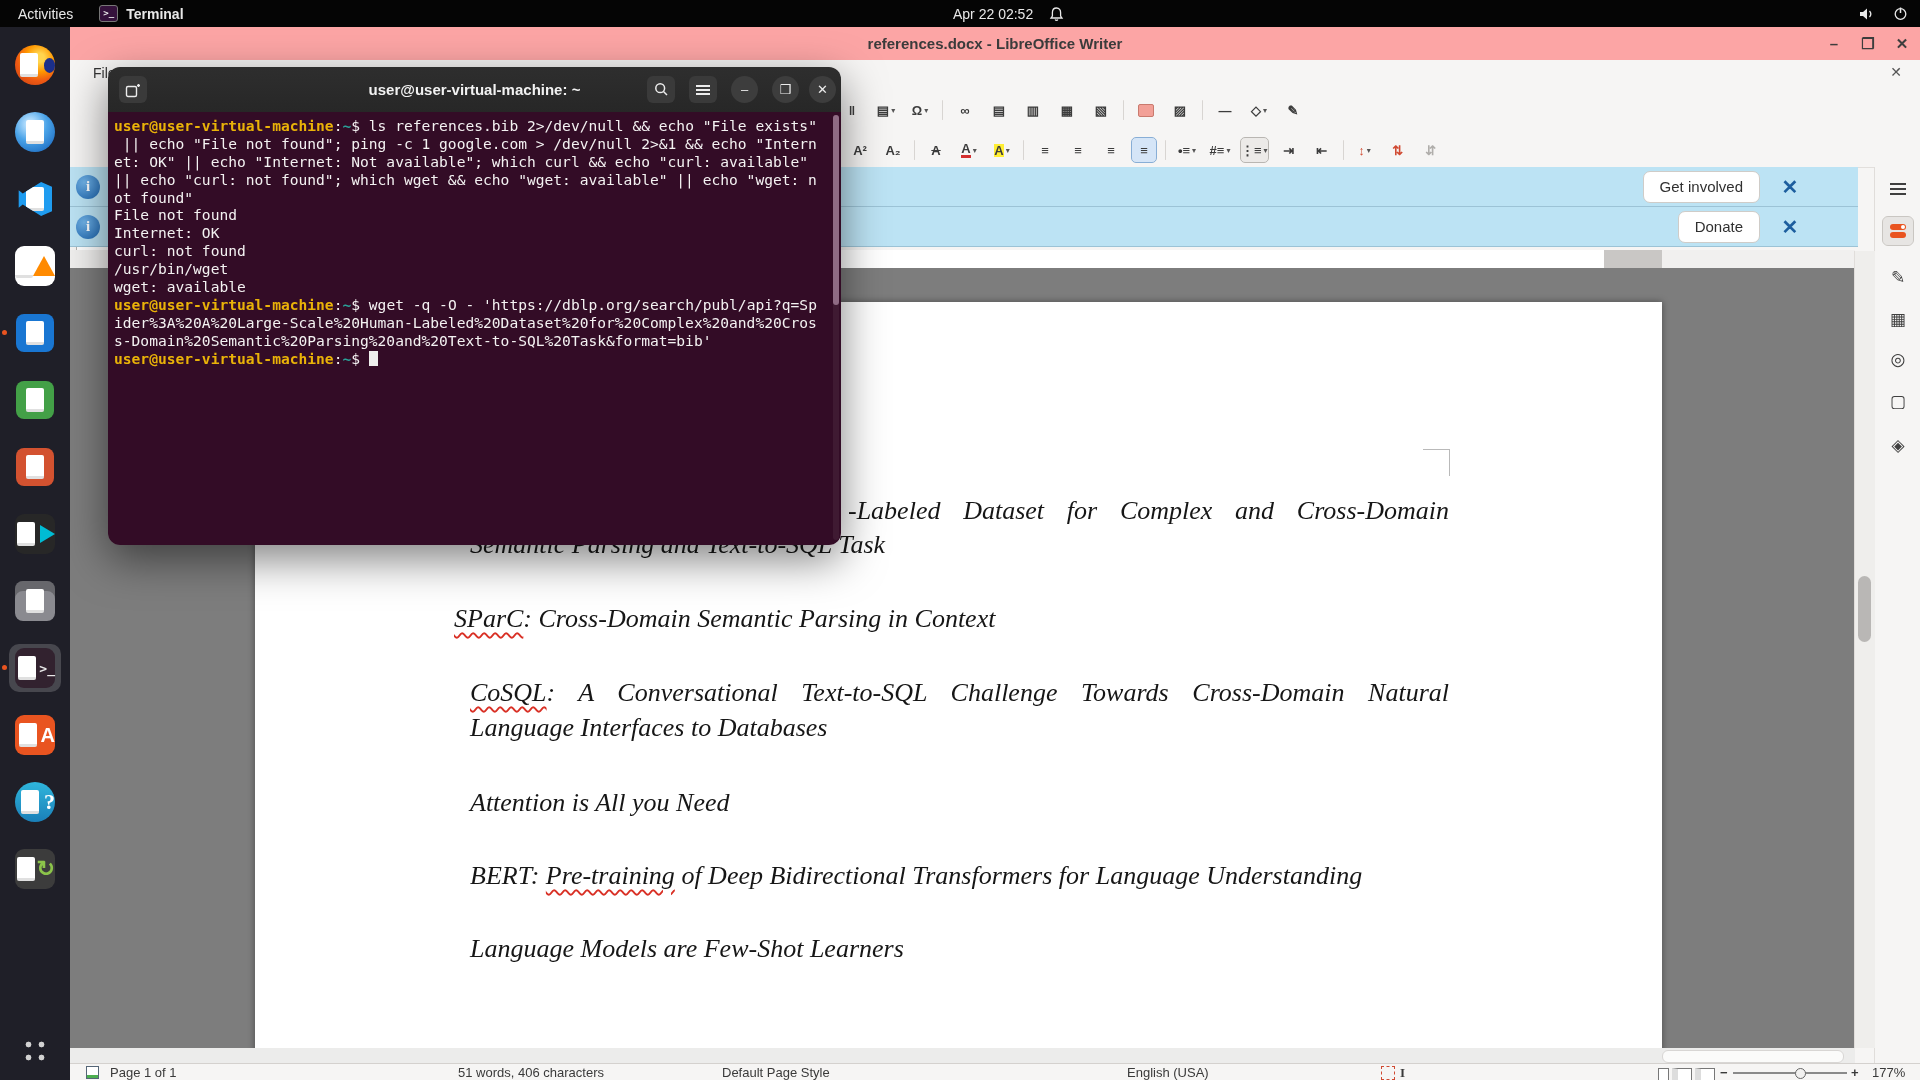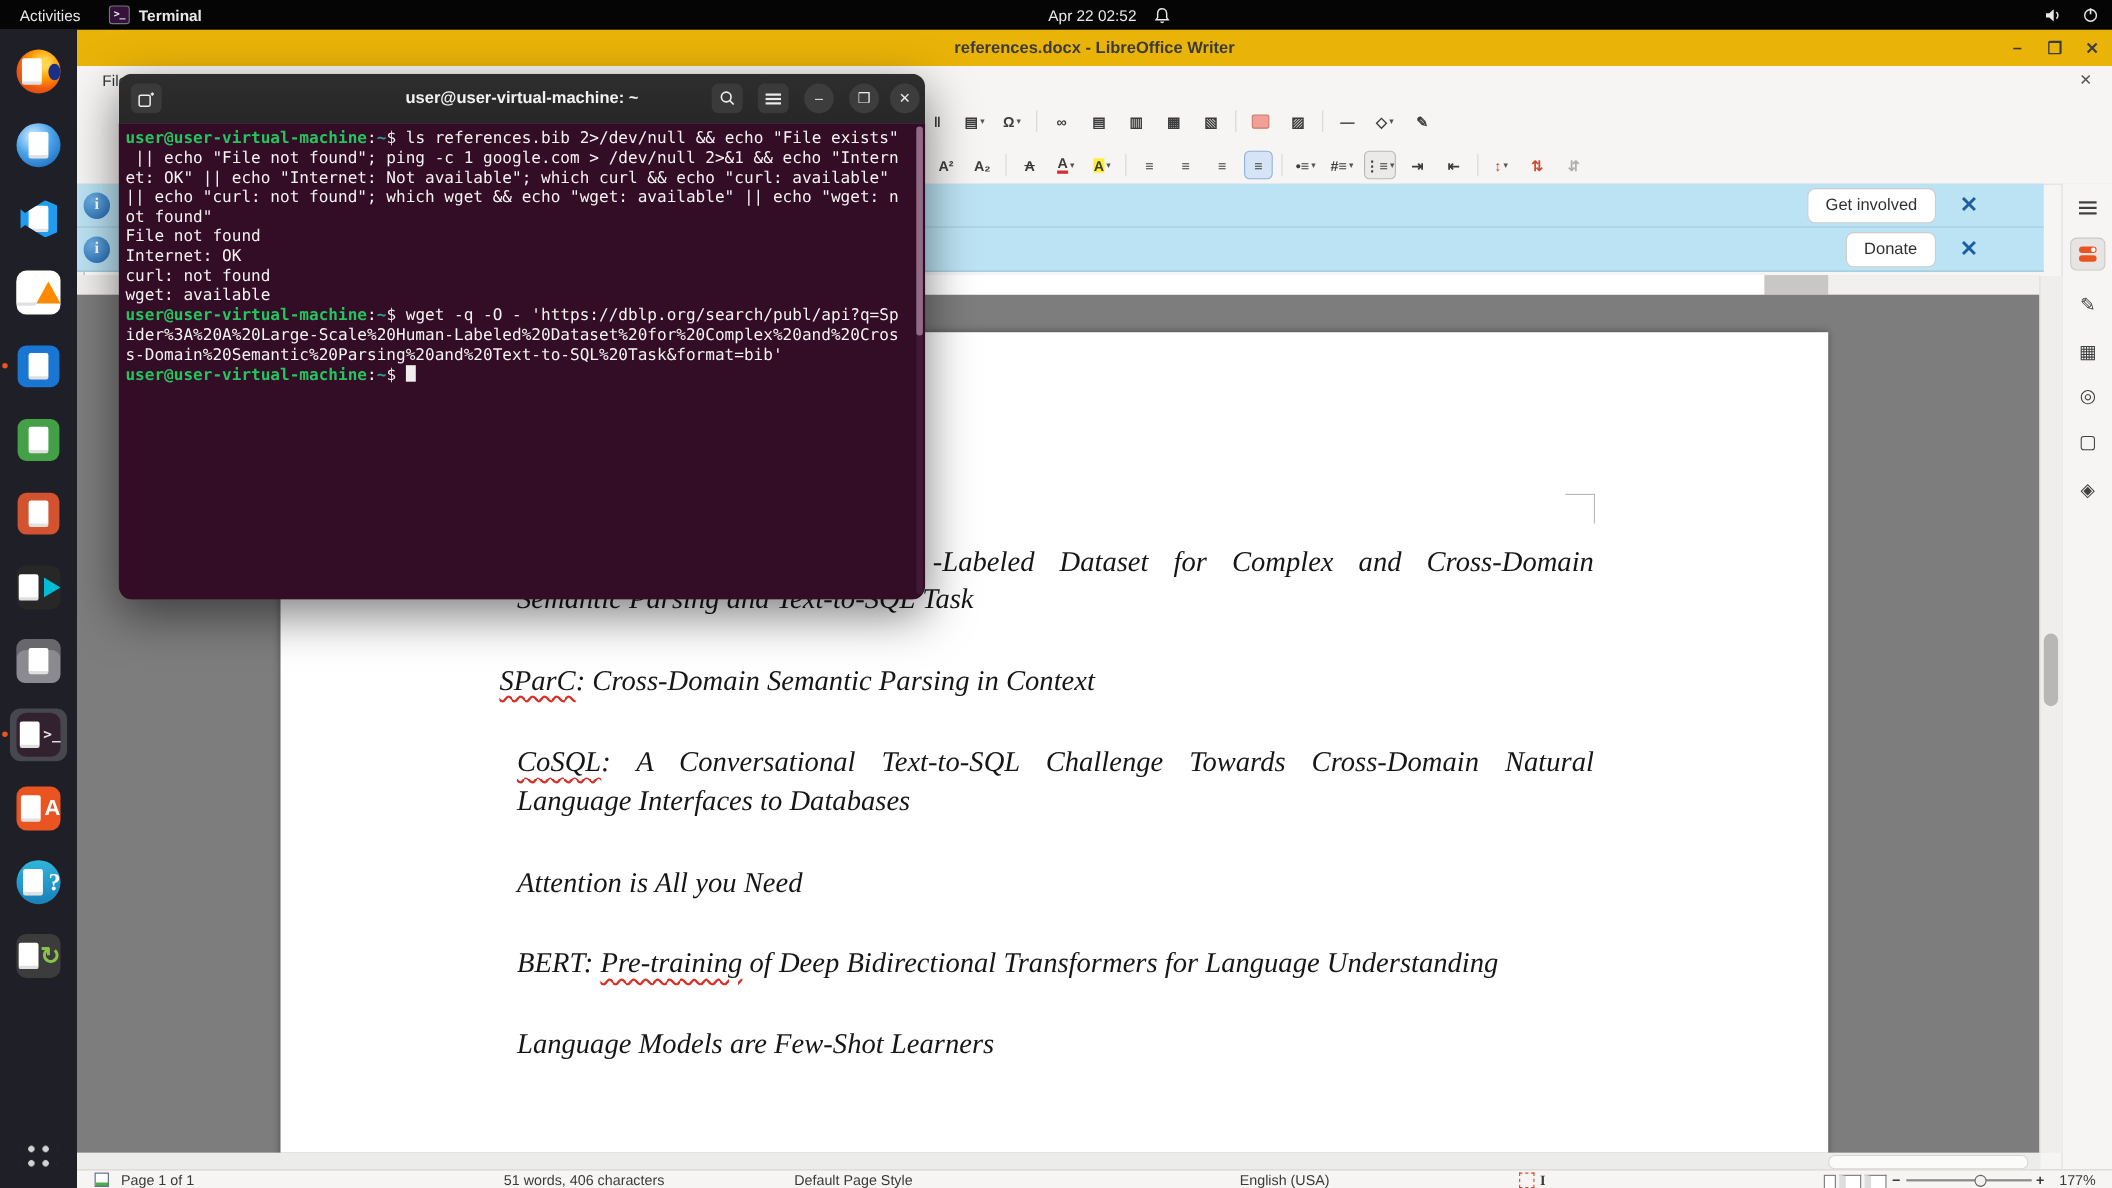--- a/index.html
+++ b/index.html
@@ -41,21 +41,21 @@
   .dk-archive .dk-art{background:#8a8a90;border-radius:8px;box-shadow:inset 0 10px 0 rgba(0,0,0,.25);}
   .dk-terminal .dk-art{background:#32222f;border-radius:9px;color:#e8e8e8;font-family:"DejaVu Sans Mono",monospace;font-size:13px;font-weight:bold;}
   .dk-software .dk-art{background:#e95420;border-radius:9px;color:#fff;font-size:20px;font-weight:bold;}
   .dk-help .dk-art{border-radius:50%;background:linear-gradient(180deg,#2fb6dc,#1a7fb8);color:#fff;font-size:22px;font-weight:bold;font-family:"Liberation Serif",serif;}
   .dk-updater .dk-art{background:#3c3c3c;border-radius:9px;color:#8bc34a;font-size:22px;font-weight:bold;}
   .dk-grid{position:absolute;left:9px;top:1000px;width:52px;height:48px;display:flex;align-items:center;justify-content:center;}
   .grid9{width:32px;height:32px;background:radial-gradient(circle,#d2d2d2 2.6px,transparent 3.2px);background-size:13px 13px;background-position:3px 3px;}
 
   
   .writer{position:absolute;left:70px;top:27px;width:1850px;height:1053px;background:#f6f5f4;}
-  .lo-titlebar{position:absolute;left:0;top:0;width:100%;height:33px;background:#eab308;border-bottom:1px solid #dedad6;
+  .lo-titlebar{position:absolute;left:0;top:0;width:100%;height:33px;background:#fca5a5;border-bottom:1px solid #dedad6;
                display:flex;align-items:center;justify-content:center;color:#3b3b3b;font-size:15px;font-weight:bold;}
   .lo-winctl{position:absolute;right:8px;top:0;height:33px;display:flex;align-items:center;gap:14px;color:#3d3d3d;font-size:15px;}
   .lo-winctl span{width:20px;text-align:center;}
   .lo-menubar{position:absolute;left:0;top:33px;width:100%;height:28px;background:#f6f5f4;color:#333;font-size:14px;}
   .menu-file{position:absolute;left:12px;top:5px;margin-left:11px;}
   .menu-close{position:absolute;right:18px;top:4px;color:#555;font-size:14px;}
   .lo-toolbar1{position:absolute;left:0;top:61px;width:100%;height:45px;background:#f6f5f4;}
   .lo-toolbar2{position:absolute;left:0;top:106px;width:100%;height:34px;background:#f6f5f4;border-bottom:1px solid #e2dfdc;}
   .tb-row{position:absolute;display:flex;align-items:center;gap:10px;}
   .tbi{position:relative;min-width:24px;height:24px;display:flex;align-items:center;justify-content:center;
@@ -151,21 +151,21 @@
                display:flex;align-items:center;justify-content:center;}
   .term-btn{position:absolute;top:9px;width:28px;height:27px;border-radius:6px;background:#3a3a3a;
             display:flex;align-items:center;justify-content:center;}
   .term-circ{position:absolute;top:9px;width:27px;height:27px;border-radius:50%;background:#3d3d3d;color:#ececec;
              display:flex;align-items:center;justify-content:center;font-size:13px;}
   .term-body{position:absolute;left:0;top:45px;width:100%;height:433px;border-radius:0 0 12px 12px;
              background:#330c26;overflow:hidden;}
   .term-text{position:absolute;left:6px;top:5px;font-family:"DejaVu Sans Mono","Liberation Mono",monospace;
              font-size:14.6px;color:#f4f2f2;}
   .tl{height:17.9px;line-height:17.9px;white-space:pre;}
-  .pu{color:#22c55e;font-weight:bold;}
+  .pu{color:#eab308;font-weight:bold;}
   .pp{color:#2aa198;font-weight:bold;}
   .cursor{display:inline-block;width:9px;height:15px;background:#eeeeec;vertical-align:-2px;}
   .term-scroll{position:absolute;right:2px;top:3px;width:6px;height:425px;border-radius:3px;background:rgba(255,255,255,.06);}
   .term-sthumb{position:absolute;left:0;top:0;width:6px;height:190px;border-radius:3px;background:#8f6b84;}
 </style>
 </head>
 <body>
 
 <div id="stage">
 
@@ -414,20 +414,21 @@
     <div class="term-body">
       <div class="term-text">
         <div class="tl"><span class="pu">user@user-virtual-machine</span><span>:</span><span class="pp">~</span><span>$ </span><span>ls references.bib 2&gt;/dev/null &amp;&amp; echo "File exists"</span></div>
         <div class="tl"><span> || echo "File not found"; ping -c 1 google.com &gt; /dev/null 2&gt;&amp;1 &amp;&amp; echo "Intern</span></div>
         <div class="tl"><span>et: OK" || echo "Internet: Not available"; which curl &amp;&amp; echo "curl: available"</span></div>
         <div class="tl"><span>|| echo "curl: not found"; which wget &amp;&amp; echo "wget: available" || echo "wget: n</span></div>
         <div class="tl"><span>ot found"</span></div>
         <div class="tl"><span>File not found</span></div>
         <div class="tl"><span>Internet: OK</span></div>
         <div class="tl"><span>curl: not found</span></div>
+        <div class="tl"><span>/usr/bin/wget</span></div>
         <div class="tl"><span>wget: available</span></div>
         <div class="tl"><span class="pu">user@user-virtual-machine</span><span>:</span><span class="pp">~</span><span>$ </span><span>wget -q -O - 'https://dblp.org/search/publ/api?q=Sp</span></div>
         <div class="tl"><span>ider%3A%20A%20Large-Scale%20Human-Labeled%20Dataset%20for%20Complex%20and%20Cros</span></div>
         <div class="tl"><span>s-Domain%20Semantic%20Parsing%20and%20Text-to-SQL%20Task&amp;format=bib'</span></div>
         <div class="tl"><span class="pu">user@user-virtual-machine</span><span>:</span><span class="pp">~</span><span>$ </span><span class="cursor"></span></div>
       </div>
       <div class="term-scroll">
           <div class="term-sthumb"></div>
         </div>
     </div>

